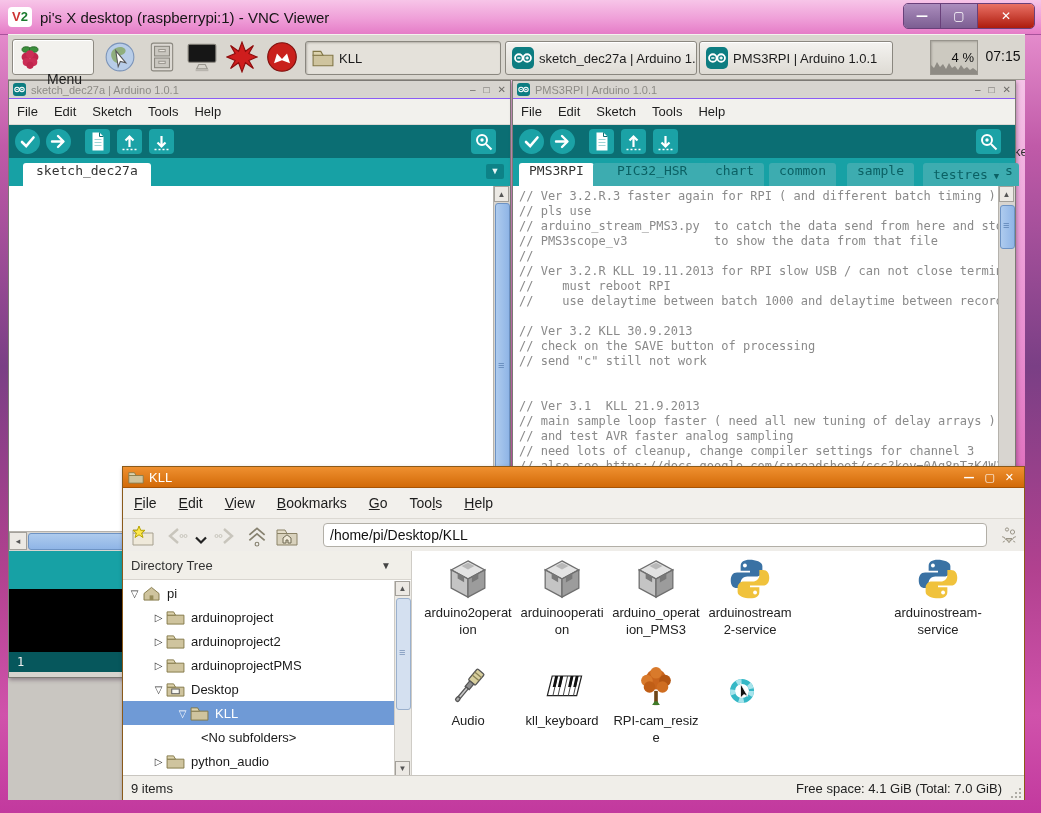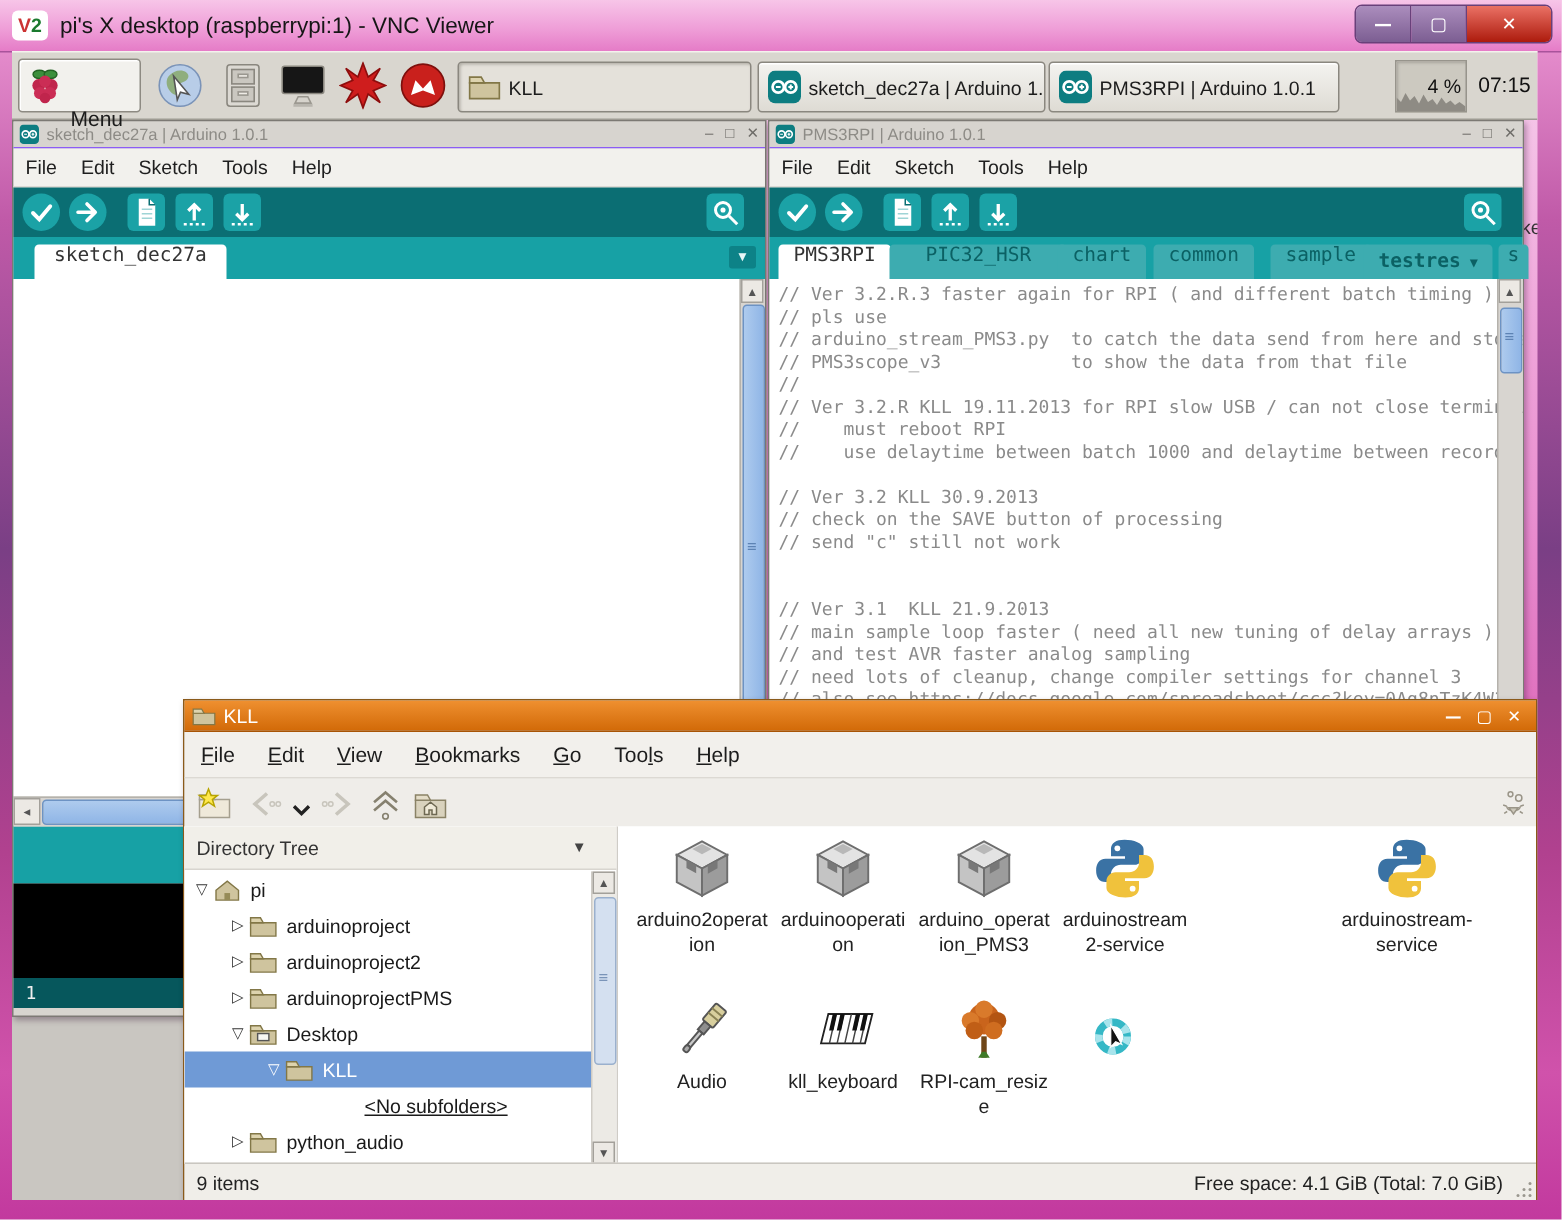--- a/index.html
+++ b/index.html
@@ -376,21 +376,21 @@
             <path d="M15 15l5.5 5.5" stroke="#fff" stroke-width="2"></path>
           </svg>
         </span>
     </div>
     <div class="atabs" id="pms-tabs">
         <span class="atab active" style="left: 6px; padding: 0px 10px;"><span>PMS3RPI</span></span>
         <span class="atab" style="left: 80px; padding: 0px 24px; text-align: right;"><span>PIC32_HSR</span></span>
         <span class="atab" style="left: 192px; padding: 0px 10px;"><span>chart</span></span>
         <span class="atab" style="left: 256px; padding: 0px 10px;"><span>common</span></span>
         <span class="atab" style="left: 334px; padding: 0px 10px;"><span>sample</span></span>
-        <span class="atab" style="left: 396px; padding: 4px 10px; font-weight: bold;"><span>testres</span><span class="tabcaret">▼</span></span>
+        <span class="atab" style="left: 410px; padding: 4px 10px;"><span>testres</span><span class="tabcaret">▼</span></span>
         <span class="atab" style="left: 486px; padding: 0px 6px;">s</span>
       </div>
     <div class="aeditor" style="height:321px;">
       <pre class="acode" id="pms-code">// Ver 3.2.R.3 faster again for RPI ( and different batch timing )
 // pls use
 // arduino_stream_PMS3.py  to catch the data send from here and store
 // PMS3scope_v3            to show the data from that file
 //
 // Ver 3.2.R KLL 19.11.2013 for RPI slow USB / can not close terminal
 //    must reboot RPI
@@ -456,20 +456,21 @@
           </svg></span>
       <span class="fm-tool" style="left:122px"><svg viewBox="0 0 22 22">
             <path d="M4 10l7-6 7 6M4 15l7-6 7 6" fill="none" stroke="#86816f" stroke-width="1.6"></path>
             <circle cx="11" cy="18.5" r="1.7" fill="none" stroke="#86816f"></circle>
           </svg></span>
       <span class="fm-tool" style="left:152px"><svg viewBox="0 0 24 20">
             <path d="M2 7.5h20V19H2z" fill="#d9d2bd" stroke="#8a8266"></path>
             <path d="M2 7.5V4h8l2 3.5z" fill="#e4ddc8" stroke="#8a8266"></path>
             <path d="M8 17v-5l4-3.2 4 3.2v5h-3v-3h-2v3z" fill="#efe9d7" stroke="#6e6852"></path>
           </svg></span>
+      <input class="fm-address" readonly="" value="/home/pi/Desktop/KLL" style="">
       <span class="fm-tool" style="left:874px"><svg viewBox="0 0 24 24">
             <circle cx="10" cy="5.5" r="1.6" fill="none" stroke="#9a9588"></circle>
             <circle cx="15.5" cy="8" r="2.1" fill="none" stroke="#9a9588"></circle>
             <path d="M7.5 13.5c0 1.8 2 2.8 4.5 2.8s4.5-1 4.5-2.8M7.5 13.5l-2.4-.8M16.5 13.5l2.4-.8M7.8 17l-2 1.2M16.2 17l2 1.2" stroke="#9a9588" fill="none"></path>
             <path d="M9 14.5h6l-3 4.2z" fill="#cdc8ba" stroke="#9a9588"></path>
           </svg></span>
     </div>
     <div class="fm-body">
       <div class="tree-pane">
         <div class="tree-header">
@@ -531,21 +532,21 @@
             <div class="trow selected" style="padding-left: 52px;">
               <span class="exp">▽</span>
               <span class="ticon">
                 <svg viewBox="0 0 20 16">
                   <path d="M1 5.5h18V15H1z" fill="#cfc49e" stroke="#827747"></path>
                   <path d="M1 5.5V2h7l2 3.5z" fill="#ddd3ae" stroke="#827747"></path>
                 </svg>
               </span>
               <span>KLL</span>
             </div>
-            <div class="trow" style="padding-left: 120px; text-decoration: underline;">
+            <div class="trow" style="padding-left: 78px;">
               <span>&lt;No subfolders&gt;</span>
             </div>
             <div class="trow" style="padding-left: 28px;">
               <span class="exp">▷</span>
               <span class="ticon">
                 <svg viewBox="0 0 20 16">
                   <path d="M1 5.5h18V15H1z" fill="#cfc49e" stroke="#827747"></path>
                   <path d="M1 5.5V2h7l2 3.5z" fill="#ddd3ae" stroke="#827747"></path>
                 </svg>
               </span>

